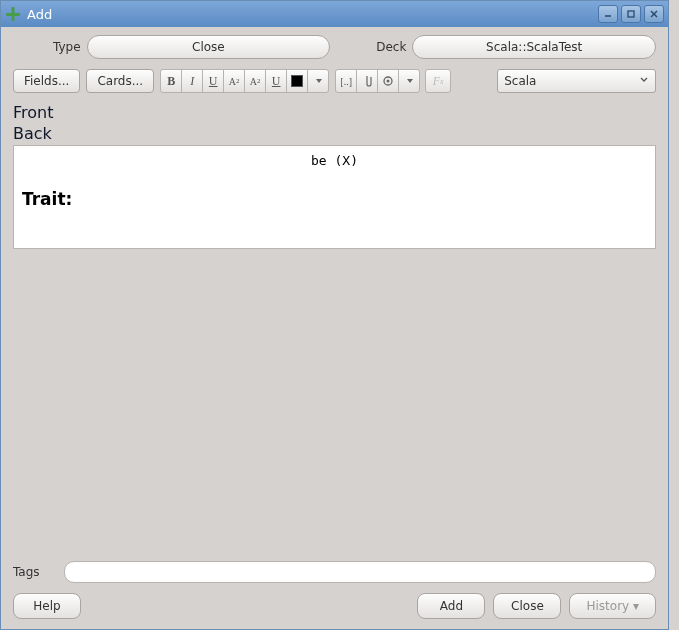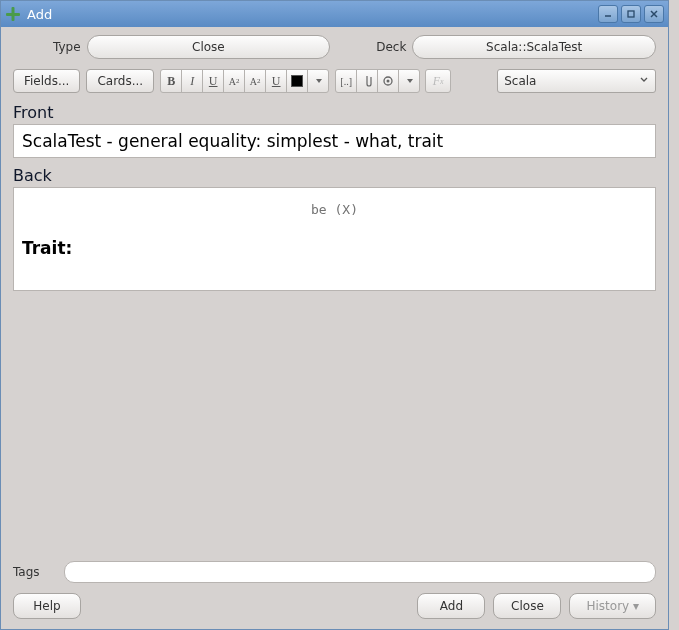--- a/index.html
+++ b/index.html
@@ -134,22 +134,22 @@
     height: 104px;
     font-size: 17px;
     line-height: 1.25;
   }
   .editor.back .mono {
     font-family: "DejaVu Sans Mono", monospace;
     font-size: 13px;
     text-align: center;
     display: block;
     margin-bottom: 20px;
-    margin-top: 8px;
-    color: #737373;
+    margin-top: 1px;
+    color: #000000;
   }
   .editor.back .bold { font-weight: bold; }
   .spacer { flex: 1; }
   .tags-row {
     display: flex;
     align-items: center;
     gap: 24px;
     margin-top: 6px;
     margin-bottom: 10px;
   }
@@ -280,23 +280,20 @@
         <span>Scala</span>
         <span class="chev">
           <svg width="10" height="10" viewBox="0 0 10 10">
               <path d="M2 3l3 3 3-3" fill="none" stroke="#555" stroke-width="1.3"></path>
             </svg>
         </span>
       </div>
     </div>
 
     <div class="field-label">Front</div>
-    <div class="editor front">
-      <span>ScalaTest - general equality: simplest - what, trait</span>
-    </div>
 
     <div class="field-label">Back</div>
     <div class="editor back">
       <span class="mono">be (X)</span>
       <span class="bold">Trait:</span><br>
     </div>
 
     <div class="spacer"></div>
 
     <div class="tags-row">

